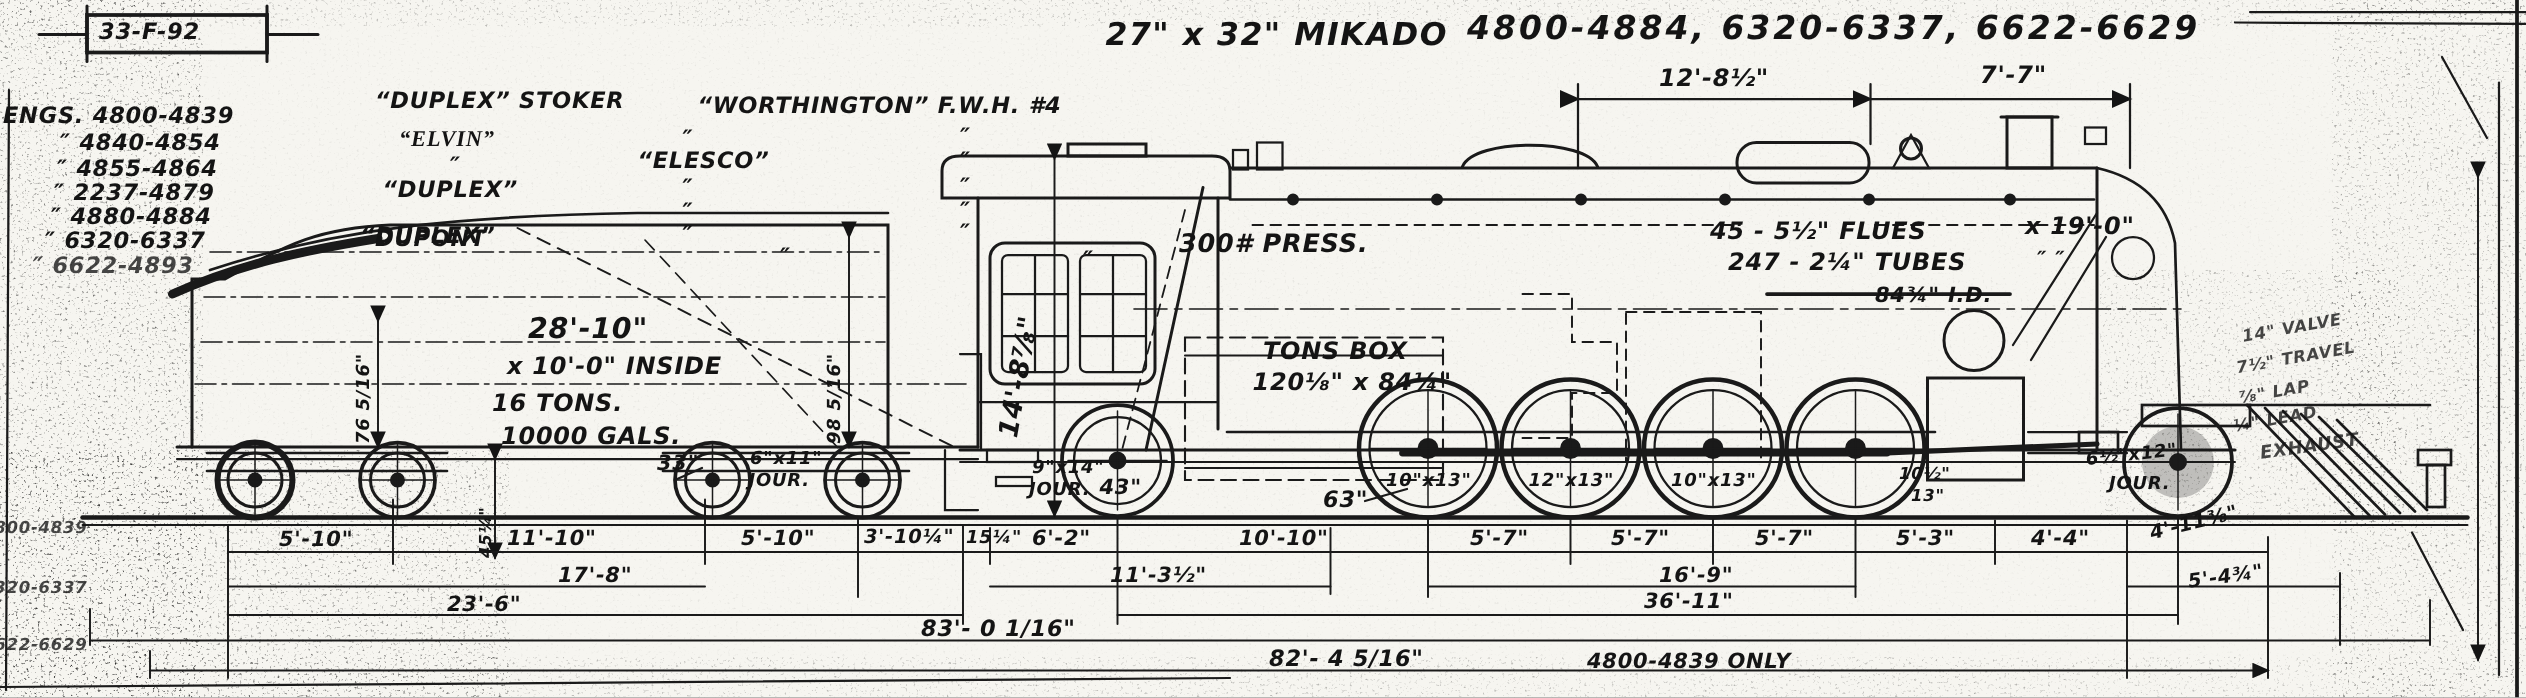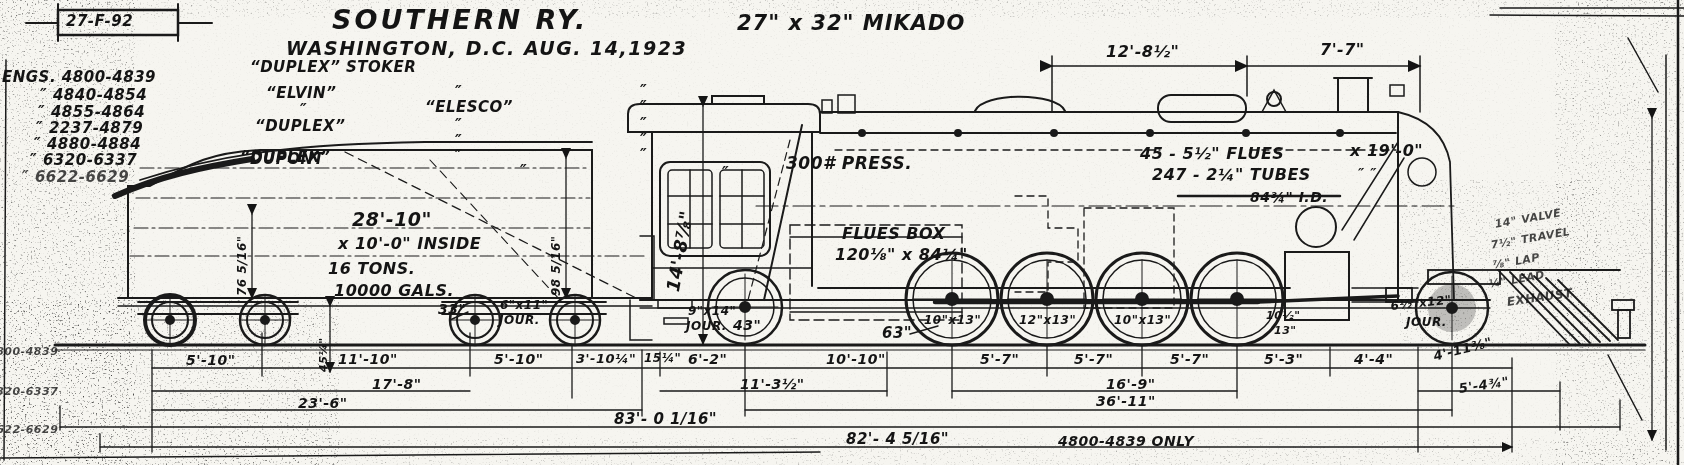--- a/index.html
+++ b/index.html
@@ -321,66 +321,66 @@
       <line x1="60" y1="427" x2="1620" y2="427"></line>
 
       <line x1="100" y1="447" x2="1512" y2="447" marker-end="url(#arr)"></line>
 
       <line x1="468" y1="312" x2="450" y2="320" stroke-width="1.5"></line>
       <line x1="910" y1="334" x2="938" y2="326" stroke-width="1.5"></line>
     </g>
   </g>
 </svg>
 
-<div class="lbl t-list" style="left:66px; top:14px; font-size:15px;">27-F-92</div>
-<div class="lbl t-title" style="left:332px; top:6px;">SOUTHERN RY.</div>
-<div class="lbl t-sub" style="left:286px; top:39px;">WASHINGTON, D.C. AUG. 14,1923</div>
+<div class="lbl t-list" style="left:66px; top:14px; font-size:15px;">33-F-92</div>
 <div class="lbl t-class" style="left:737px; top:13px;">27" x 32" MIKADO</div>
+<div class="lbl t-roads" style="left:978px; top:9px;">4800-4884, 6320-6337, 6622-6629</div>
 
 <div class="lbl t-list" style="left:2px;   top:70px;">ENGS. 4800-4839</div>
 <div class="lbl t-list" style="left:250px; top:60px;">“DUPLEX” STOKER</div>
+<div class="lbl t-list" style="left:465px; top:63px;">“WORTHINGTON” F.W.H. #4</div>
 <div class="lbl t-list" style="left:40px;  top:88px;">″   4840-4854</div>
-<div class="lbl t-list" style="left:266px; top:86px;">“ELVIN”</div>
+<div class="lbl t-list" style="left:266px; top:86px;font-family:Liberation Serif, serif;">“ELVIN”</div>
 <div class="lbl t-list" style="left:455px; top:85px;">″</div>
 <div class="lbl t-list" style="left:640px; top:84px;">″</div>
 <div class="lbl t-list" style="left:38px;  top:105px;">″   4855-4864</div>
 <div class="lbl t-list" style="left:300px; top:103px;">″</div>
 <div class="lbl t-list" style="left:425px; top:100px;">“ELESCO”</div>
 <div class="lbl t-list" style="left:640px; top:100px;">″</div>
 <div class="lbl t-list" style="left:36px;  top:121px;">″   2237-4879</div>
 <div class="lbl t-list" style="left:255px; top:119px;">“DUPLEX”</div>
 <div class="lbl t-list" style="left:455px; top:118px;">″</div>
 <div class="lbl t-list" style="left:640px; top:117px;">″</div>
 <div class="lbl t-list" style="left:34px;  top:137px;">″   4880-4884</div>
 <div class="lbl t-list" style="left:250px; top:135px;margin-top:17px;">DUPONT</div>
 <div class="lbl t-list" style="left:455px; top:134px;">″</div>
 <div class="lbl t-list" style="left:640px; top:133px;">″</div>
 <div class="lbl t-list" style="left:30px;  top:153px;">″   6320-6337</div>
 <div class="lbl t-list" style="left:240px; top:150px;">“DUPLEX”</div>
 <div class="lbl t-list" style="left:455px; top:149px;">″</div>
 <div class="lbl t-list" style="left:640px; top:148px;">″</div>
-<div class="lbl t-list faded" style="left:22px; top:170px;">″   6622-6629</div>
+<div class="lbl t-list faded" style="left:22px; top:170px;">″   6622-4893</div>
 <div class="lbl t-list" style="left:520px; top:164px;">″</div>
 <div class="lbl t-list" style="left:722px; top:166px;">″</div>
 
 <div class="lbl" style="left:352px; top:210px; font-size:19px;">28'-10"</div>
 <div class="lbl t-note" style="left:338px; top:236px;">x 10'-0" INSIDE</div>
 <div class="lbl t-note" style="left:328px; top:261px;">16 TONS.</div>
 <div class="lbl t-note" style="left:334px; top:283px;">10000 GALS.</div>
 <div class="lbl t-sm" style="left:236px; top:296px; transform:rotate(-90deg);">76 5/16"</div>
 <div class="lbl t-sm" style="left:550px; top:296px; transform:rotate(-90deg);">98 5/16"</div>
 <div class="lbl t-xs" style="left:318px; top:372px; transform:rotate(-90deg);">45¼"</div>
 <div class="lbl t-dim" style="left:438px; top:302px;">33"</div>
 <div class="lbl t-sm" style="left:500px; top:299px;">6"x11"</div>
 <div class="lbl t-sm" style="left:499px; top:314px;">JOUR.</div>
 
 <div class="lbl" style="left:664px; top:290px; font-size:18px; transform:rotate(-80deg);">14'-8⅞"</div>
 
 <div class="lbl" style="left:786px; top:155px; font-size:17px;">300# PRESS.</div>
-<div class="lbl t-note" style="left:842px; top:226px;">FLUES BOX</div>
+<div class="lbl t-note" style="left:842px; top:226px;">TONS BOX</div>
 <div class="lbl t-note" style="left:835px; top:247px;">120⅛" x 84¼"</div>
 <div class="lbl t-note" style="left:1140px; top:146px;">45 - 5½" FLUES</div>
 <div class="lbl t-note" style="left:1350px; top:143px;">x 19'-0"</div>
 <div class="lbl t-note" style="left:1152px; top:167px;">247 - 2¼" TUBES</div>
 <div class="lbl t-dim" style="left:1358px; top:166px;">″   ″</div>
 <div class="lbl t-dim" style="left:1250px; top:190px;">84¾" I.D.</div>
 
 <div class="lbl t-xs faded" style="left:1494px; top:219px; transform:rotate(-10deg);">14" VALVE</div>
 <div class="lbl t-xs faded" style="left:1490px; top:240px; transform:rotate(-10deg);">7½" TRAVEL</div>
 <div class="lbl t-xs faded" style="left:1492px; top:260px; transform:rotate(-10deg);">⅞" LAP</div>

